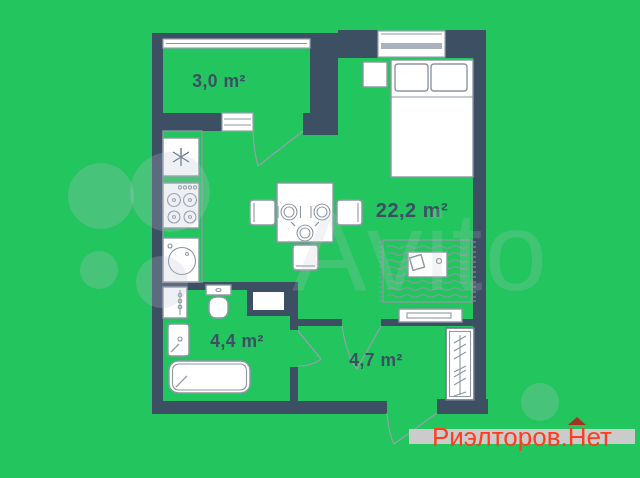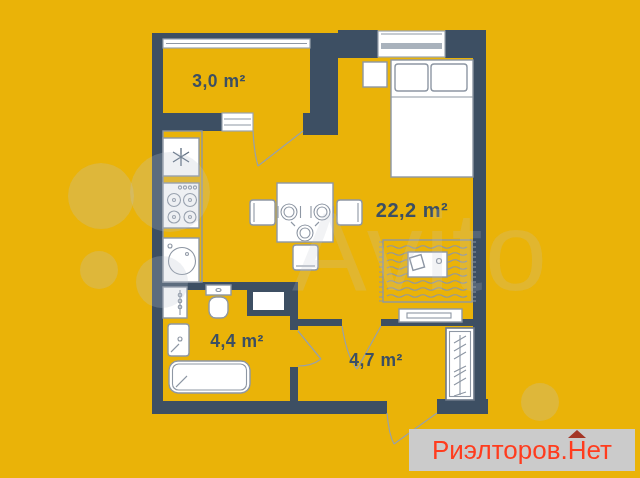--- a/index.html
+++ b/index.html
@@ -1,34 +1,34 @@
 <!DOCTYPE html>
 <html><head>
 <meta charset="utf-8">
 <style>
   html,body{margin:0;padding:0;background:#fff;}
-  .stage{position:relative;width:640px;height:478px;background:#eab308;overflow:hidden;
+  .stage{position:relative;width:640px;height:478px;background:#22c55e;overflow:hidden;
          font-family:"Liberation Sans",sans-serif;}
   .stage svg{position:absolute;left:0;top:0;}
   
   .wall{fill:#3d4f63;}
   .fl{fill:#ffffff;stroke:#8e97a4;stroke-width:1.4;}
   .fld{fill:#ffffff;stroke:#6d7989;stroke-width:1.6;}
   .ln{fill:none;stroke:#8e97a4;stroke-width:1.4;}
   .thin{fill:none;stroke:#8e97a4;stroke-width:1.1;}
   .door{fill:none;stroke:#97a0ac;stroke-width:1.2;}
   .win{fill:#ffffff;stroke:#9aa3ae;stroke-width:1.2;}
   .winbar{fill:#a9b2bc;}
   .snow{fill:none;stroke:#5f6e80;stroke-width:1.3;}
   .lbl{font:700 17.5px "Liberation Sans",sans-serif;fill:#3c4f63;letter-spacing:.5px;}
   .lbl-lg{font:700 20px "Liberation Sans",sans-serif;fill:#3c4f63;letter-spacing:.5px;}
   .wm{fill:rgba(188,196,206,.25);}
   .wmtext{font:400 112px "Liberation Sans",sans-serif;fill:rgba(188,196,206,.20);letter-spacing:2px;}
   
-  .brand-bar{position:absolute;left:409px;top:429px;width:226px;height:42px;
+  .brand-bar{position:absolute;left:409px;top:429px;width:226px;height:15px;
              background:#cbcbcb;display:flex;align-items:center;justify-content:center;
              color:#ff3c1e;font-size:26px;line-height:1;white-space:nowrap;}
   .brand-bar .house{position:relative;display:inline-block;}
   .brand-bar .roof{position:absolute;left:50%;top:-7px;transform:translateX(-50%);
                    width:0;height:0;border-left:9px solid transparent;
                    border-right:9px solid transparent;border-bottom:8px solid #a33424;}
 </style>
 </head>
 <body>
 

